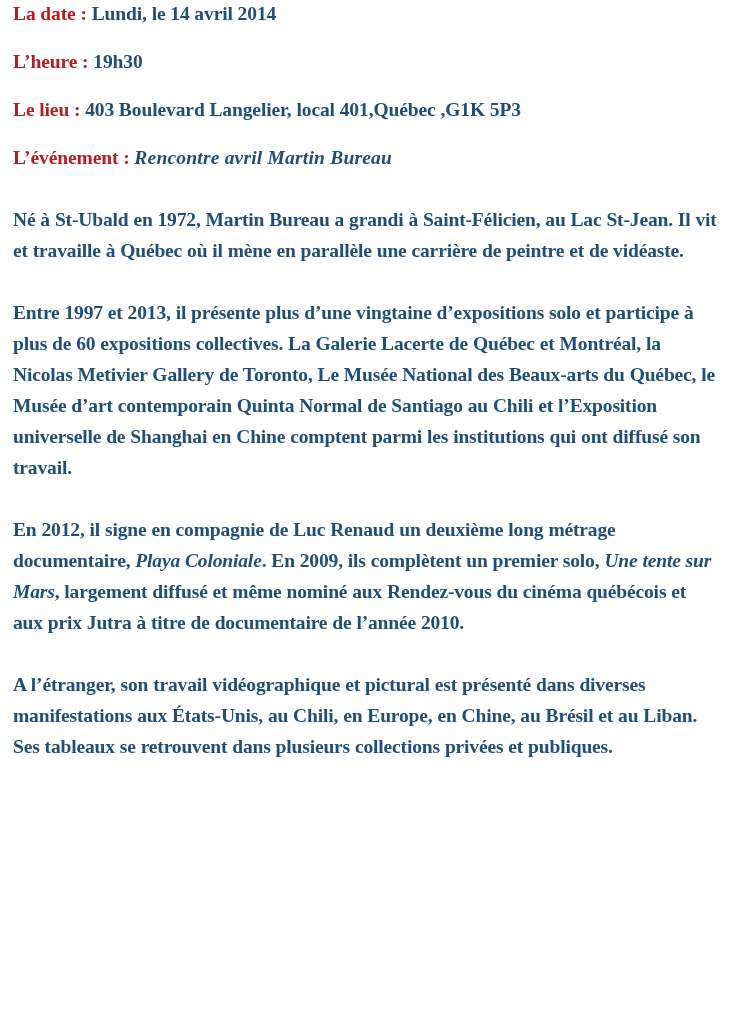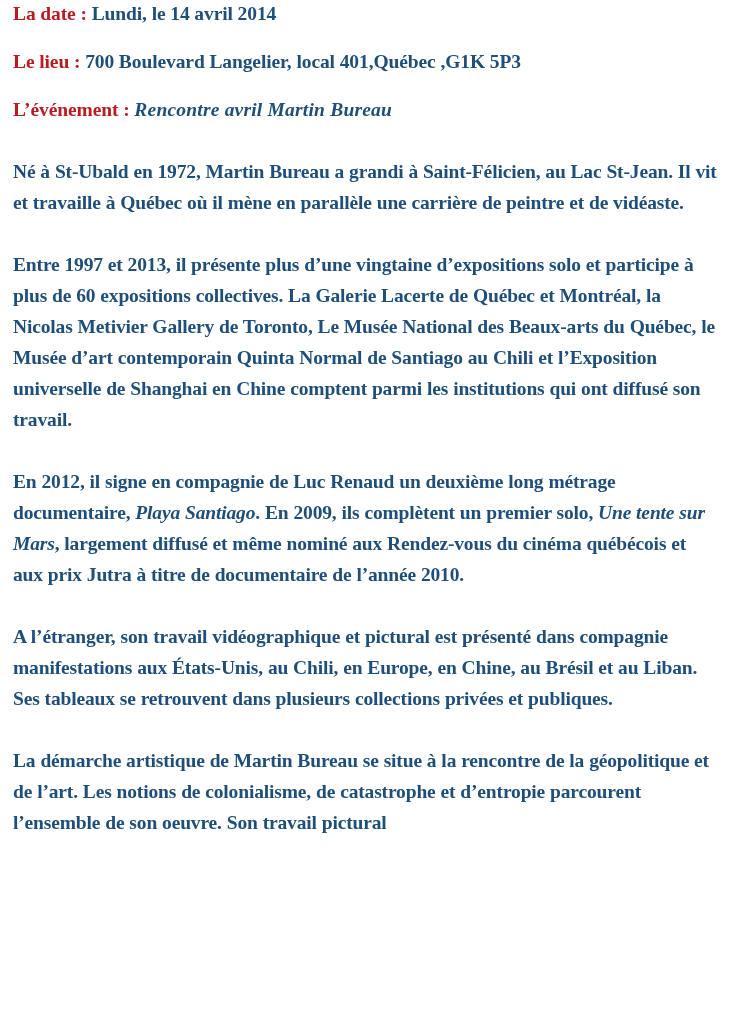--- a/index.html
+++ b/index.html
@@ -81,40 +81,43 @@
 
 <div class="page">
 
   <div class="info-block">
 
     <p class="info-line">
       <span class="label">La date&nbsp;:</span>
       <span class="value">Lundi, le 14 avril 2014</span>
     </p>
 
+    <p class="info-line">
+      <span class="label">L’heure&nbsp;:</span>
+      <span class="value">19h30</span>
+    </p>
 
     <p class="info-line">
       <span class="label">Le lieu&nbsp;:</span>
-      <span class="value">700 Boulevard Langelier, local 401,Québec ,G1K 5P3</span>
+      <span class="value">403 Boulevard Langelier, local 401,Québec ,G1K 5P3</span>
     </p>
 
     <p class="info-line">
       <span class="label">L’événement&nbsp;:</span>
       <span class="value italic">Rencontre avril Martin Bureau</span>
     </p>
 
   </div>
 
   <div class="body-block">
 
     <p class="para">Né à St-Ubald en 1972, Martin Bureau a grandi à Saint-Félicien, au Lac St-Jean. Il vit et travaille à Québec où il mène en parallèle une carrière de peintre et de vidéaste.</p>
 
     <p class="para">Entre 1997 et 2013, il présente plus d’une vingtaine d’expositions solo et participe à plus de 60 expositions collectives. La Galerie Lacerte de Québec et Montréal, la Nicolas Metivier Gallery de Toronto, Le Musée National des Beaux-arts du Québec, le Musée d’art contemporain Quinta Normal de Santiago au Chili et l’Exposition universelle de Shanghai en Chine comptent parmi les institutions qui ont diffusé son travail.</p>
 
-    <p class="para"><span>En 2012, il signe en compagnie de Luc Renaud un deuxième long métrage documentaire, </span><em>Playa Santiago</em><span>. En 2009, ils complètent un premier solo, </span><em>Une tente sur Mars</em><span>, largement diffusé et même nominé aux Rendez-vous du cinéma québécois et aux prix Jutra à titre de documentaire de l’année 2010.</span></p>
+    <p class="para"><span>En 2012, il signe en compagnie de Luc Renaud un deuxième long métrage documentaire, </span><em>Playa Coloniale</em><span>. En 2009, ils complètent un premier solo, </span><em>Une tente sur Mars</em><span>, largement diffusé et même nominé aux Rendez-vous du cinéma québécois et aux prix Jutra à titre de documentaire de l’année 2010.</span></p>
 
-    <p class="para">A l’étranger, son travail vidéographique et pictural est présenté dans compagnie manifestations aux États-Unis, au Chili, en Europe, en Chine, au Brésil et au Liban. Ses tableaux se retrouvent dans plusieurs collections privées et publiques.</p>
+    <p class="para">A l’étranger, son travail vidéographique et pictural est présenté dans diverses manifestations aux États-Unis, au Chili, en Europe, en Chine, au Brésil et au Liban. Ses tableaux se retrouvent dans plusieurs collections privées et publiques.</p>
 
-    <p class="para">La démarche artistique de Martin Bureau se situe à la rencontre de la géopolitique et de l’art. Les notions de colonialisme, de catastrophe et d’entropie parcourent l’ensemble de son oeuvre. Son travail pictural</p>
 
   </div>
 
 </div>
 
 </body></html>

